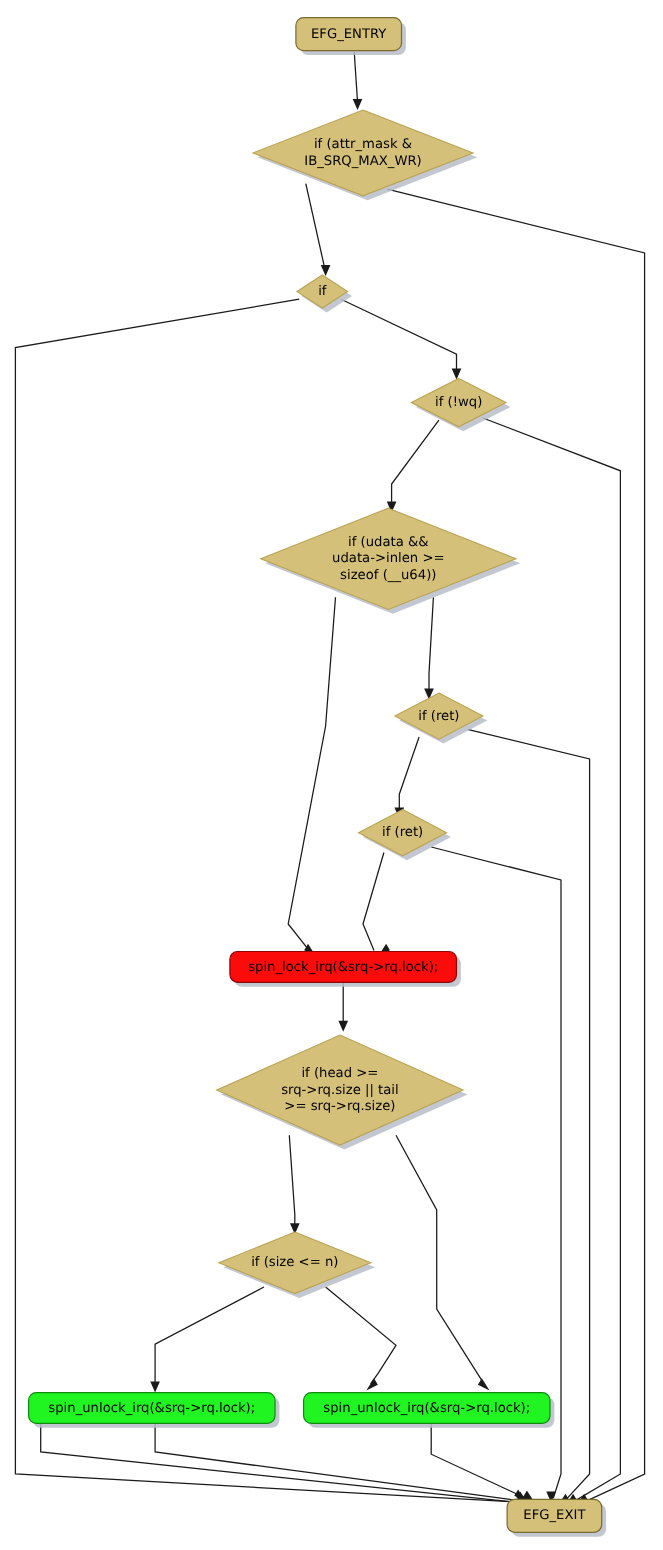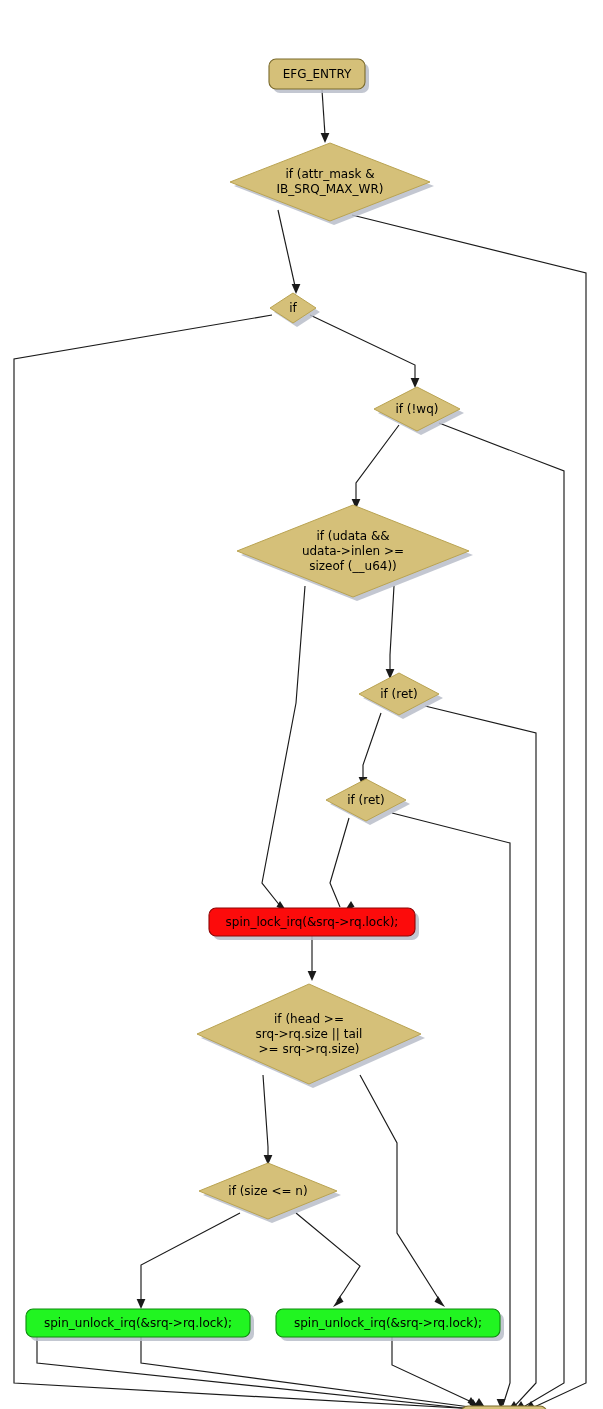--- a/index.html
+++ b/index.html
@@ -11,21 +11,20 @@
     width: 603px;
     height: 1409px;
     font-family: "DejaVu Sans", sans-serif;
     overflow: hidden;
   }
   #canvas {
     position: relative;
     width: 603px;
     height: 1243px;
     background: #ffffff;
-    margin-top: 43px;
   }
   svg#graph {
     position: absolute;
     left: 0;
     top: 0;
     width: 603px;
     height: 1409px;
     display: block;
   }
   .node-text {

